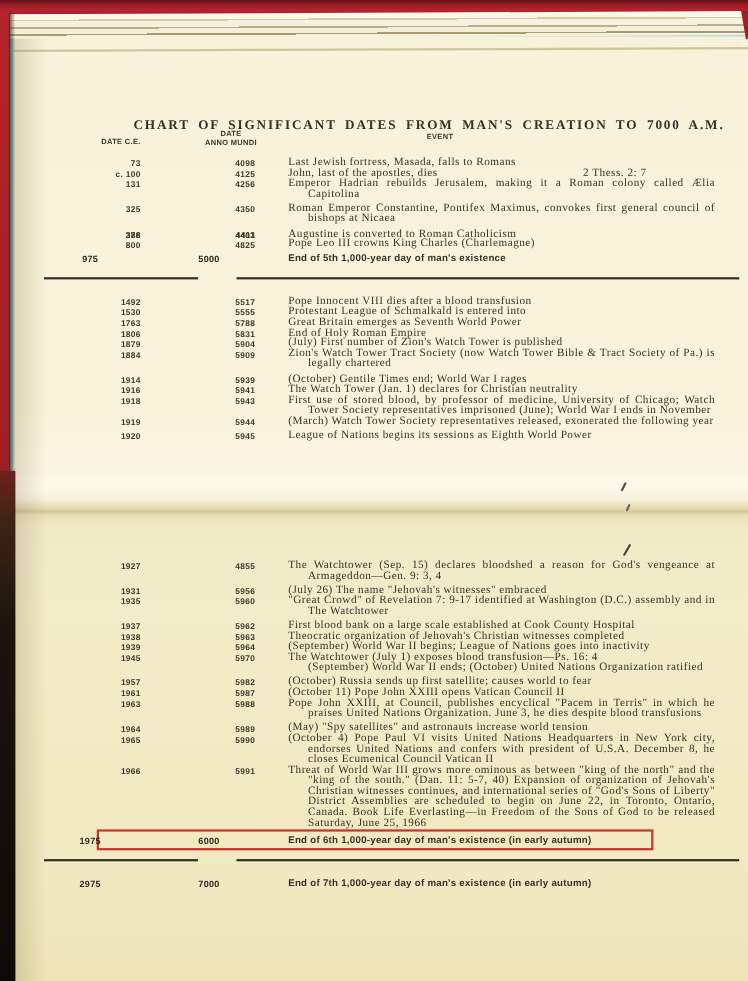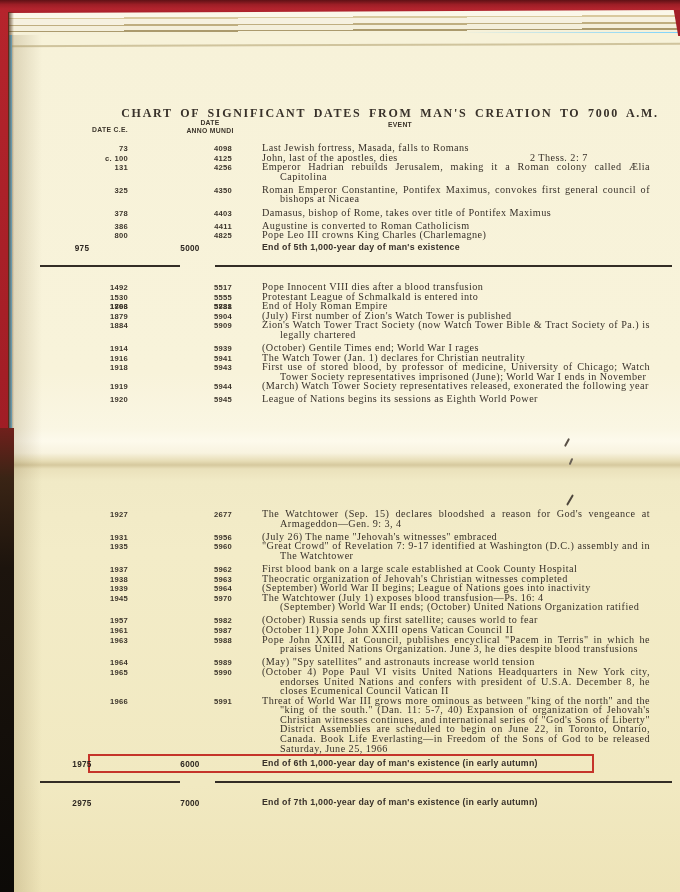--- a/index.html
+++ b/index.html
@@ -119,21 +119,20 @@
         <div class="cell-event">Emperor Hadrian rebuilds Jerusalem, making it a Roman colony called Ælia Capitolina</div>
       </div>
       <div class="row spaced">
         <span class="cell-ce">325</span>
         <span class="cell-am">4350</span>
         <div class="cell-event">Roman Emperor Constantine, Pontifex Maximus, convokes first general council of bishops at Nicaea</div>
       </div>
       <div class="row spaced">
         <span class="cell-ce">378</span>
         <span class="cell-am">4403</span>
-        <div class="cell-event">Damasus, bishop of Rome, takes over title of Pontifex Maximus</div>
       </div>
       <div class="row spaced">
         <span class="cell-ce">386</span>
         <span class="cell-am">4411</span>
         <div class="cell-event">Augustine is converted to Roman Catholicism</div>
       </div>
       <div class="row">
         <span class="cell-ce">800</span>
         <span class="cell-am">4825</span>
         <div class="cell-event">Pope Leo III crowns King Charles (Charlemagne)</div>
@@ -150,20 +149,21 @@
         <div class="cell-event">Pope Innocent VIII dies after a blood transfusion</div>
       </div>
       <div class="row">
         <span class="cell-ce">1530</span>
         <span class="cell-am">5555</span>
         <div class="cell-event">Protestant League of Schmalkald is entered into</div>
       </div>
       <div class="row">
         <span class="cell-ce">1763</span>
         <span class="cell-am">5788</span>
+        <div class="cell-event">Great Britain emerges as Seventh World Power</div>
       </div>
       <div class="row">
         <span class="cell-ce">1806</span>
         <span class="cell-am">5831</span>
         <div class="cell-event">End of Holy Roman Empire</div>
       </div>
       <div class="row">
         <span class="cell-ce">1879</span>
         <span class="cell-am">5904</span>
         <div class="cell-event">(July) First number of Zion's Watch Tower is published</div>
@@ -195,21 +195,21 @@
       </div>
       <div class="row spaced">
         <span class="cell-ce">1920</span>
         <span class="cell-am">5945</span>
         <div class="cell-event">League of Nations begins its sessions as Eighth World Power</div>
       </div>
     </div>
   <div class="tbl lower" id="tbl-lower">
       <div class="row">
         <span class="cell-ce">1927</span>
-        <span class="cell-am">2677</span>
+        <span class="cell-am">4855</span>
         <div class="cell-event">The Watchtower (Sep. 15) declares bloodshed a reason for God's vengeance at Armageddon—Gen. 9: 3, 4</div>
       </div>
       <div class="row spaced">
         <span class="cell-ce">1931</span>
         <span class="cell-am">5956</span>
         <div class="cell-event">(July 26) The name "Jehovah's witnesses" embraced</div>
       </div>
       <div class="row">
         <span class="cell-ce">1935</span>
         <span class="cell-am">5960</span>

